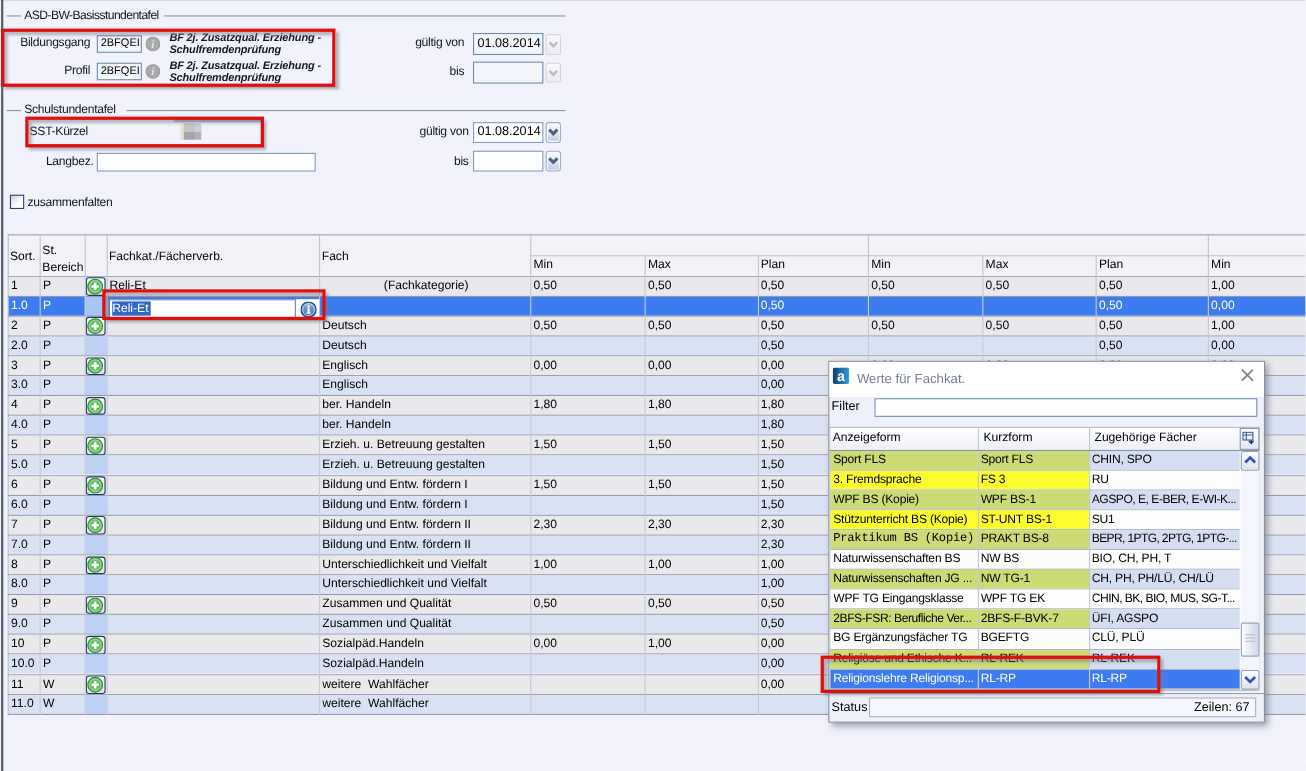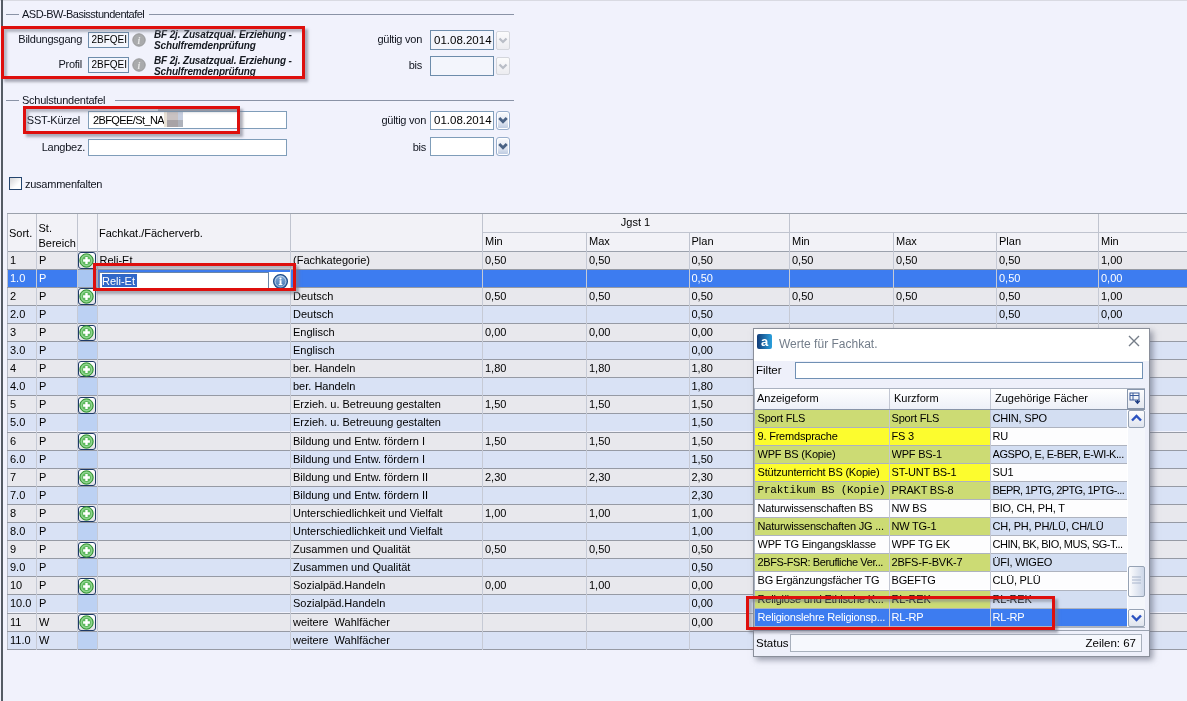--- a/index.html
+++ b/index.html
@@ -44,21 +44,20 @@
 <div class="fld" style="left:430px;top:56px;width:64px;height:20px;"></div>
 <div class="abs" style="left:495.5px;top:56.5px;width:14px;height:18.5px;background:linear-gradient(#fbfbfc,#ececf0);border:1px solid #d4d6dc;border-radius:2px;"></div>
     <svg class="abs" style="left:495.5px;top:56.5px;" width="14" height="18.5" viewBox="0 0 16 18">
       <path d="M4 7 L8 11 L12 7" fill="none" stroke="#b9bdc6" stroke-width="2.6"></path>
     </svg>
 <div class="redrect" style="left:1px;top:26px;width:304px;height:53px;"></div>
 <div class="abs" style="left:6px;top:100px;width:13px;height:1px;background:#8a93a6;"></div>
 <div class="abs" style="left:115px;top:100px;width:399px;height:1px;background:#8a93a6;"></div>
 <div class="lbl" style="left:22px;top:94px;">Schulstundentafel</div>
 <div class="lbl" style="left:0px;top:114px;width:80px;text-align:right;">SST-Kürzel</div>
-<div class="fldw" style="left:88px;top:110.5px;width:199px;height:18.5px;line-height:17px;padding-left:4px;font-size:11px;letter-spacing:-0.6px;">2BFQEE/St_NA</div>
 <div class="abs" style="left:158px;top:107.5px;width:81px;height:3.5px;background:#a9adb8;"></div>
 <div class="abs" style="left:163.5px;top:112px;width:3.5px;height:15px;background:#e9e2d6;"></div>
 <div class="abs" style="left:167px;top:112px;width:11px;height:7.5px;background:#c9c2c2;"></div>
 <div class="abs" style="left:178px;top:112px;width:4.5px;height:7.5px;background:#c6cedf;"></div>
 <div class="abs" style="left:167px;top:119.5px;width:11px;height:7.5px;background:#a8a3a6;"></div>
 <div class="abs" style="left:178px;top:119.5px;width:4.5px;height:7.5px;background:#aeb2bb;"></div>
 <div class="lbl" style="left:344px;top:114px;width:82px;text-align:right;">gültig von</div>
 <div class="fldw" style="left:430px;top:111px;width:64px;height:19px;line-height:17px;padding-left:3px;">01.08.2014</div>
 <div class="abs" style="left:495.5px;top:111px;width:14px;height:18.5px;background:linear-gradient(#fafbfd,#dfe5f0 60%,#b9c8df);border:1px solid #98aecc;border-radius:3px;box-shadow:inset 0 0 0 1px #fff;"></div>
     <svg class="abs" style="left:495.5px;top:111px;" width="14" height="18.5" viewBox="0 0 15 19">
@@ -88,40 +87,40 @@
 <div class="abs" style="left:789px;top:213.5px;width:1px;height:38.0px;background:#c0c4cf;"></div>
 <div class="abs" style="left:1098px;top:213.5px;width:1px;height:38.0px;background:#c0c4cf;"></div>
 <div class="abs" style="left:586px;top:231.5px;width:1px;height:20.0px;background:#c0c4cf;"></div>
 <div class="abs" style="left:688.5px;top:231.5px;width:1px;height:20.0px;background:#c0c4cf;"></div>
 <div class="abs" style="left:893px;top:231.5px;width:1px;height:20.0px;background:#c0c4cf;"></div>
 <div class="abs" style="left:996px;top:231.5px;width:1px;height:20.0px;background:#c0c4cf;"></div>
 <div class="cell" style="left:9px;top:213.5px;width:26px;height:38px;line-height:38px;">Sort.</div>
 <div class="cell" style="left:38.5px;top:221px;width:37px;height:15px;line-height:15px;">St.</div>
 <div class="cell" style="left:38.5px;top:235.5px;width:37px;height:15px;line-height:15px;">Bereich</div>
 <div class="cell" style="left:99px;top:213.5px;width:180px;height:38px;line-height:38px;">Fachkat./Fächerverb.</div>
-<div class="cell" style="left:482px;top:214px;width:307px;height:17px;line-height:17px;text-align:center;">Jgst 1</div>
+<div class="cell" style="left:292.5px;top:213.5px;width:180px;height:38px;line-height:38px;">Fach</div>
 <div class="cell" style="left:485px;top:232px;width:60px;height:19px;line-height:19px;">Min</div>
 <div class="cell" style="left:589px;top:232px;width:60px;height:19px;line-height:19px;">Max</div>
 <div class="cell" style="left:691.5px;top:232px;width:60px;height:19px;line-height:19px;">Plan</div>
 <div class="cell" style="left:792px;top:232px;width:60px;height:19px;line-height:19px;">Min</div>
 <div class="cell" style="left:896px;top:232px;width:60px;height:19px;line-height:19px;">Max</div>
 <div class="cell" style="left:999px;top:232px;width:60px;height:19px;line-height:19px;">Plan</div>
 <div class="cell" style="left:1101px;top:232px;width:60px;height:19px;line-height:19px;">Min</div>
 <div class="abs" style="left:8px;top:251.5px;width:1179px;height:17.1px;background:#e8e8ed;"></div>
 <div class="hline" style="left:7px;top:268.6px;width:1180px;background:#969aa4;"></div>
 <div class="cell" style="left:10px;top:251.5px;width:26px;height:17.1px;line-height:17.1px;color:#000;">1</div>
 <div class="cell" style="left:39px;top:251.5px;width:37.5px;height:17.1px;line-height:17.1px;color:#000;">P</div>
 <div class="abs" style="left:77.5px;top:252.2px;width:18px;height:16.5px;background:linear-gradient(#ffffff,#e2e2e8);border:1.5px solid #1e3a66;border-radius:3px;"></div>
     <svg class="abs" style="left:79.0px;top:252.89999999999998px;" width="15" height="15" viewBox="0 0 15 15">
       <circle cx="7.5" cy="7.5" r="6.7" fill="#5cb85c" stroke="#2f8f2f" stroke-width="1"></circle>
       <circle cx="7.5" cy="7.5" r="5.2" fill="none" stroke="#8fd48f" stroke-width="1.4"></circle>
       <path d="M7.5 4.1 V10.9 M4.1 7.5 H10.9" stroke="#fff" stroke-width="2.4"></path>
     </svg>
 <div class="cell" style="left:99.5px;top:251.5px;width:190.5px;height:17.1px;line-height:17.1px;color:#000;">Reli-Et</div>
-<div class="cell" style="left:293px;top:251.5px;width:189px;height:17.1px;line-height:17.1px;color:#000;">(Fachkategorie)</div>
+<div class="cell" style="left:293px;top:251.5px;width:189px;height:17.1px;line-height:17.1px;color:#000;text-align:center;">(Fachkategorie)</div>
 <div class="cell" style="left:485px;top:251.5px;width:101px;height:17.1px;line-height:17.1px;color:#000;">0,50</div>
 <div class="cell" style="left:589px;top:251.5px;width:99.5px;height:17.1px;line-height:17.1px;color:#000;">0,50</div>
 <div class="cell" style="left:691.5px;top:251.5px;width:97.5px;height:17.1px;line-height:17.1px;color:#000;">0,50</div>
 <div class="cell" style="left:792px;top:251.5px;width:101px;height:17.1px;line-height:17.1px;color:#000;">0,50</div>
 <div class="cell" style="left:896px;top:251.5px;width:100px;height:17.1px;line-height:17.1px;color:#000;">0,50</div>
 <div class="cell" style="left:999px;top:251.5px;width:99px;height:17.1px;line-height:17.1px;color:#000;">0,50</div>
 <div class="cell" style="left:1101px;top:251.5px;width:86px;height:17.1px;line-height:17.1px;color:#000;">1,00</div>
 <div class="abs" style="left:8px;top:269.6px;width:1179px;height:17.1px;background:#3d7cf0;"></div>
 <div class="abs" style="left:76.5px;top:269.6px;width:20px;height:17.1px;background:#a9c6f2;"></div>
 <div class="hline" style="left:7px;top:286.70000000000005px;width:1180px;background:#969aa4;"></div>
@@ -450,21 +449,21 @@
 <div class="abs" style="left:888.5px;top:409.5px;width:101.0px;height:17.1px;background:#ccdb74;z-index:22;"></div>
 <div class="abs" style="left:989.5px;top:409.5px;width:137.0px;height:17.1px;background:#d3def2;z-index:22;"></div>
 <div class="abs" style="left:754.5px;top:426.6px;width:372.0px;height:1px;background:#aeb3bf;z-index:22;"></div>
 <div class="abs" style="left:757.5px;top:409.5px;width:130.0px;height:17.1px;line-height:17.1px;font-size:11px;letter-spacing:-0.2px;color:#000;white-space:nowrap;overflow:hidden;z-index:23;">Sport FLS</div>
 <div class="abs" style="left:891.5px;top:409.5px;width:97.0px;height:17.1px;line-height:17.1px;font-size:11px;letter-spacing:-0.2px;color:#000;white-space:nowrap;overflow:hidden;z-index:23;">Sport FLS</div>
 <div class="abs" style="left:992.5px;top:409.5px;width:133.0px;height:17.1px;line-height:17.1px;font-size:11px;letter-spacing:-0.2px;color:#000;white-space:nowrap;overflow:hidden;z-index:23;">CHIN, SPO</div>
 <div class="abs" style="left:754.5px;top:427.6px;width:134.0px;height:17.1px;background:#fcfc2e;z-index:22;"></div>
 <div class="abs" style="left:888.5px;top:427.6px;width:101.0px;height:17.1px;background:#fcfc2e;z-index:22;"></div>
 <div class="abs" style="left:989.5px;top:427.6px;width:137.0px;height:17.1px;background:#fdfdfe;z-index:22;"></div>
 <div class="abs" style="left:754.5px;top:444.70000000000005px;width:372.0px;height:1px;background:#aeb3bf;z-index:22;"></div>
-<div class="abs" style="left:757.5px;top:427.6px;width:130.0px;height:17.1px;line-height:17.1px;font-size:11px;letter-spacing:-0.2px;color:#000;white-space:nowrap;overflow:hidden;z-index:23;">9. Fremdsprache</div>
+<div class="abs" style="left:757.5px;top:427.6px;width:130.0px;height:17.1px;line-height:17.1px;font-size:11px;letter-spacing:-0.2px;color:#000;white-space:nowrap;overflow:hidden;z-index:23;">3. Fremdsprache</div>
 <div class="abs" style="left:891.5px;top:427.6px;width:97.0px;height:33px;line-height:17.1px;font-size:11px;letter-spacing:-0.2px;color:#000;white-space:nowrap;overflow:hidden;z-index:23;">FS 3</div>
 <div class="abs" style="left:992.5px;top:427.6px;width:133.0px;height:17.1px;line-height:17.1px;font-size:11px;letter-spacing:-0.2px;color:#000;white-space:nowrap;overflow:hidden;z-index:23;">RU</div>
 <div class="abs" style="left:754.5px;top:445.70000000000005px;width:134.0px;height:17.1px;background:#ccdb74;z-index:22;"></div>
 <div class="abs" style="left:888.5px;top:445.70000000000005px;width:101.0px;height:17.1px;background:#ccdb74;z-index:22;"></div>
 <div class="abs" style="left:989.5px;top:445.70000000000005px;width:137.0px;height:17.1px;background:#d3def2;z-index:22;"></div>
 <div class="abs" style="left:754.5px;top:462.80000000000007px;width:372.0px;height:1px;background:#aeb3bf;z-index:22;"></div>
 <div class="abs" style="left:757.5px;top:445.70000000000005px;width:130.0px;height:17.1px;line-height:17.1px;font-size:11px;letter-spacing:-0.2px;color:#000;white-space:nowrap;overflow:hidden;z-index:23;">WPF BS (Kopie)</div>
 <div class="abs" style="left:891.5px;top:445.70000000000005px;width:97.0px;height:17.1px;line-height:17.1px;font-size:11px;letter-spacing:-0.2px;color:#000;white-space:nowrap;overflow:hidden;z-index:23;">WPF BS-1</div>
 <div class="abs" style="left:992.5px;top:445.70000000000005px;width:133.0px;height:17.1px;line-height:17.1px;font-size:11px;letter-spacing:-0.45px;color:#000;white-space:nowrap;overflow:hidden;z-index:23;">AGSPO, E, E-BER, E-WI-K...</div>
 <div class="abs" style="left:754.5px;top:463.80000000000007px;width:134.0px;height:17.1px;background:#fcfc2e;z-index:22;"></div>
@@ -501,21 +500,21 @@
 <div class="abs" style="left:754.5px;top:553.3000000000002px;width:372.0px;height:1px;background:#aeb3bf;z-index:22;"></div>
 <div class="abs" style="left:757.5px;top:536.2000000000002px;width:130.0px;height:17.1px;line-height:17.1px;font-size:11px;letter-spacing:-0.2px;color:#000;white-space:nowrap;overflow:hidden;z-index:23;">WPF TG Eingangsklasse</div>
 <div class="abs" style="left:891.5px;top:536.2000000000002px;width:97.0px;height:17.1px;line-height:17.1px;font-size:11px;letter-spacing:-0.2px;color:#000;white-space:nowrap;overflow:hidden;z-index:23;">WPF TG EK</div>
 <div class="abs" style="left:992.5px;top:536.2000000000002px;width:133.0px;height:17.1px;line-height:17.1px;font-size:11px;letter-spacing:-0.5px;color:#000;white-space:nowrap;overflow:hidden;z-index:23;">CHIN, BK, BIO, MUS, SG-T...</div>
 <div class="abs" style="left:754.5px;top:554.3000000000002px;width:134.0px;height:17.1px;background:#ccdb74;z-index:22;"></div>
 <div class="abs" style="left:888.5px;top:554.3000000000002px;width:101.0px;height:17.1px;background:#ccdb74;z-index:22;"></div>
 <div class="abs" style="left:989.5px;top:554.3000000000002px;width:137.0px;height:17.1px;background:#d3def2;z-index:22;"></div>
 <div class="abs" style="left:754.5px;top:571.4000000000002px;width:372.0px;height:1px;background:#aeb3bf;z-index:22;"></div>
 <div class="abs" style="left:757.5px;top:554.3000000000002px;width:130.0px;height:17.1px;line-height:17.1px;font-size:11px;letter-spacing:-0.4px;color:#000;white-space:nowrap;overflow:hidden;z-index:23;">2BFS-FSR: Berufliche Ver...</div>
 <div class="abs" style="left:891.5px;top:554.3000000000002px;width:97.0px;height:17.1px;line-height:17.1px;font-size:11px;letter-spacing:-0.2px;color:#000;white-space:nowrap;overflow:hidden;z-index:23;">2BFS-F-BVK-7</div>
-<div class="abs" style="left:992.5px;top:554.3000000000002px;width:133.0px;height:17.1px;line-height:17.1px;font-size:11px;letter-spacing:-0.2px;color:#000;white-space:nowrap;overflow:hidden;z-index:23;">ÜFI, WIGEO</div>
+<div class="abs" style="left:992.5px;top:554.3000000000002px;width:133.0px;height:17.1px;line-height:17.1px;font-size:11px;letter-spacing:-0.2px;color:#000;white-space:nowrap;overflow:hidden;z-index:23;">ÜFI, AGSPO</div>
 <div class="abs" style="left:754.5px;top:572.4000000000002px;width:134.0px;height:17.1px;background:#fdfdfe;z-index:22;"></div>
 <div class="abs" style="left:888.5px;top:572.4000000000002px;width:101.0px;height:17.1px;background:#fdfdfe;z-index:22;"></div>
 <div class="abs" style="left:989.5px;top:572.4000000000002px;width:137.0px;height:17.1px;background:#fdfdfe;z-index:22;"></div>
 <div class="abs" style="left:754.5px;top:589.5000000000002px;width:372.0px;height:1px;background:#aeb3bf;z-index:22;"></div>
 <div class="abs" style="left:757.5px;top:572.4000000000002px;width:130.0px;height:17.1px;line-height:17.1px;font-size:11px;letter-spacing:-0.2px;color:#000;white-space:nowrap;overflow:hidden;z-index:23;">BG Ergänzungsfächer TG</div>
 <div class="abs" style="left:891.5px;top:572.4000000000002px;width:97.0px;height:17.1px;line-height:17.1px;font-size:11px;letter-spacing:-0.2px;color:#000;white-space:nowrap;overflow:hidden;z-index:23;">BGEFTG</div>
 <div class="abs" style="left:992.5px;top:572.4000000000002px;width:133.0px;height:17.1px;line-height:17.1px;font-size:11px;letter-spacing:-0.2px;color:#000;white-space:nowrap;overflow:hidden;z-index:23;">CLÜ, PLÜ</div>
 <div class="abs" style="left:754.5px;top:590.5000000000002px;width:134.0px;height:17.1px;background:#ccdb74;z-index:22;"></div>
 <div class="abs" style="left:888.5px;top:590.5000000000002px;width:101.0px;height:17.1px;background:#ccdb74;z-index:22;"></div>
 <div class="abs" style="left:989.5px;top:590.5000000000002px;width:137.0px;height:17.1px;background:#d3def2;z-index:22;"></div>

